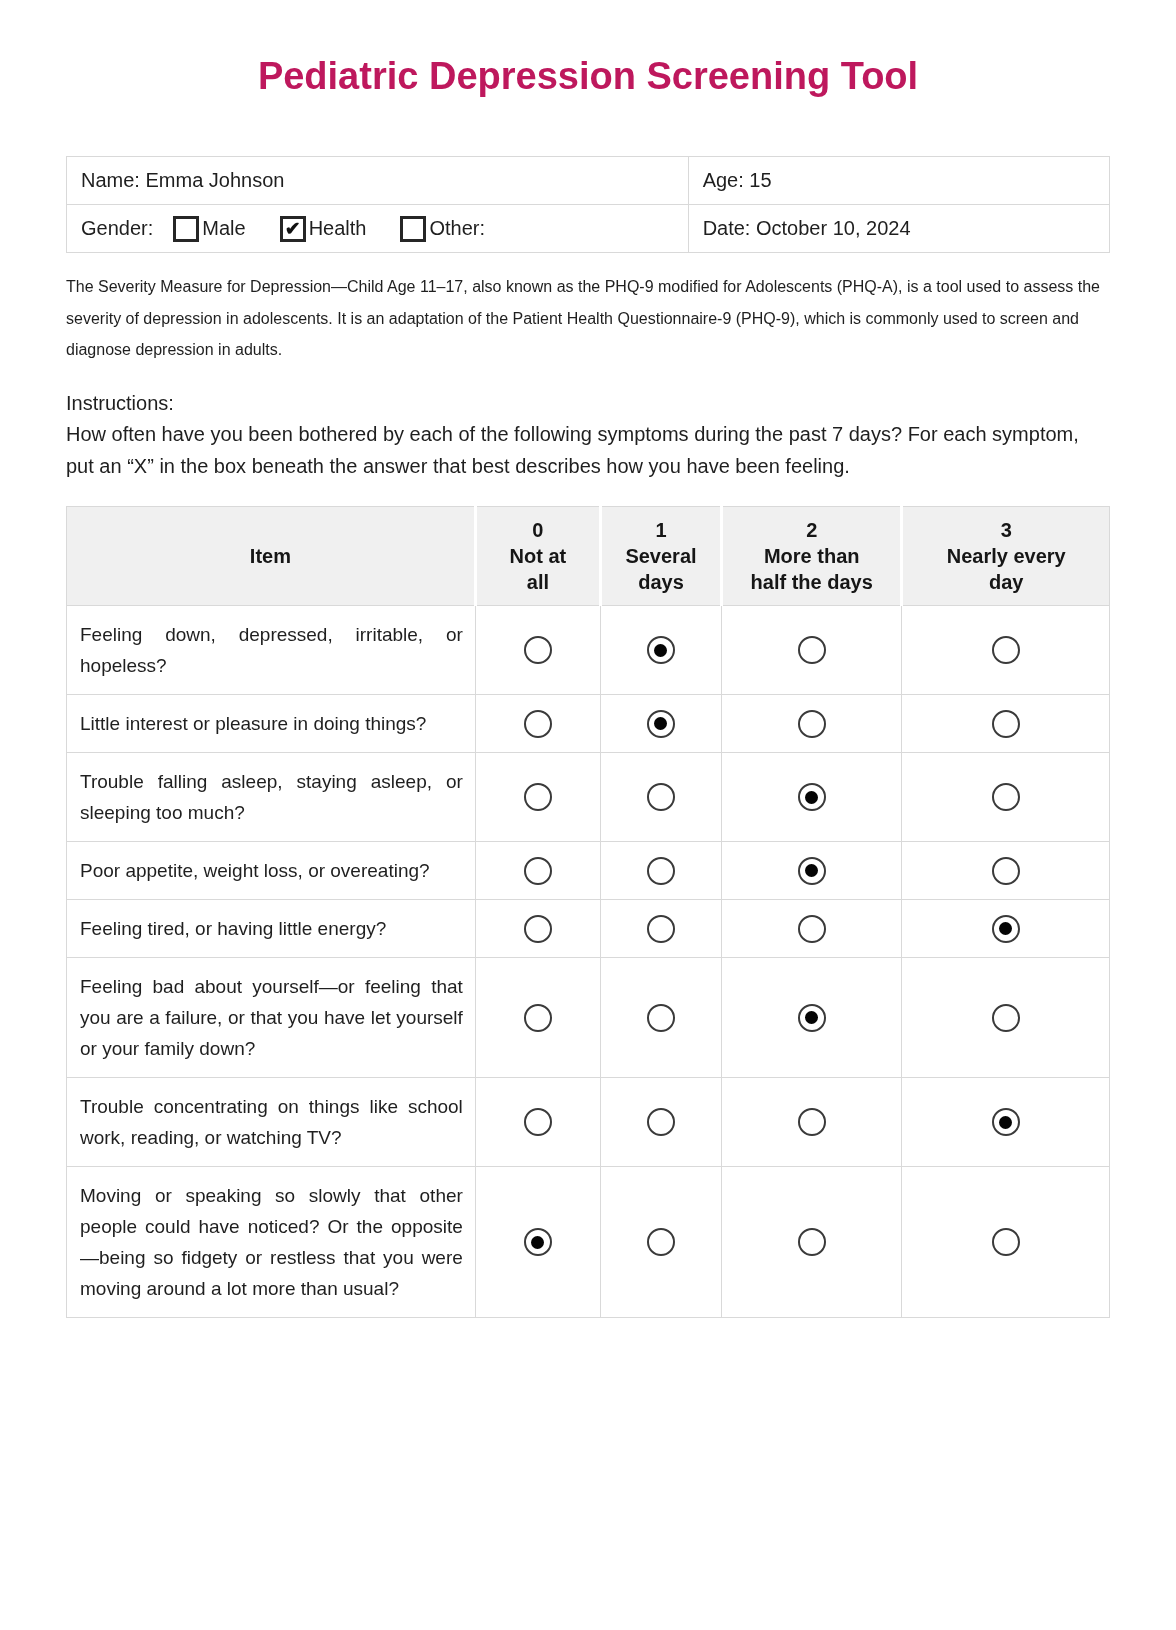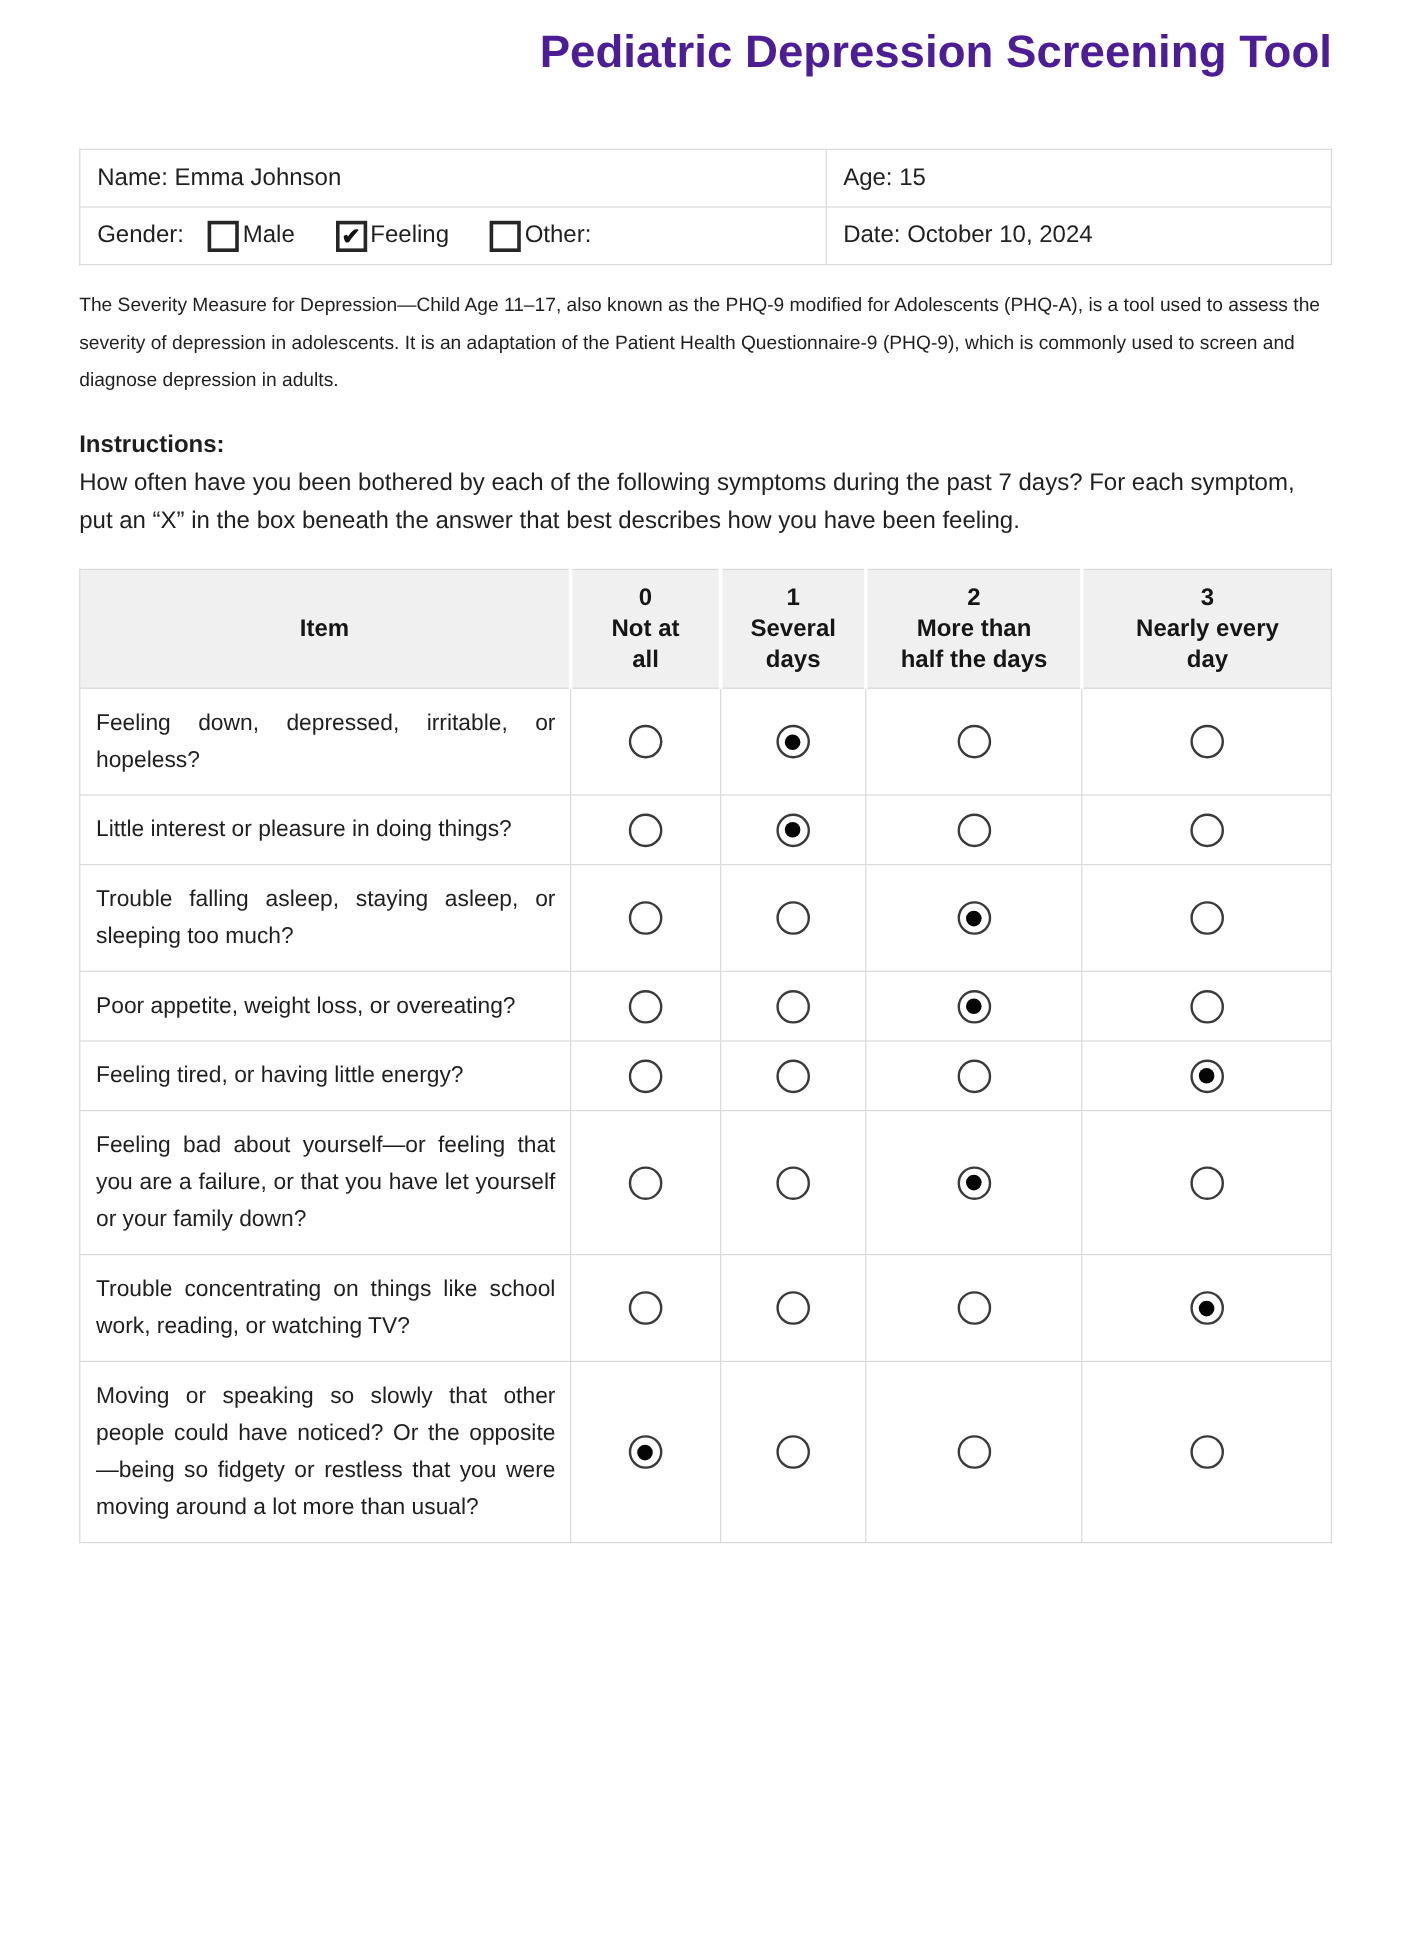--- a/index.html
+++ b/index.html
@@ -5,23 +5,23 @@
   * { box-sizing: border-box; }
   html, body { margin: 0; padding: 0; }
   body {
     width: 1176px; height: 1630px; overflow: hidden;
     background: #ffffff; color: #1f1f1f;
     font-family: "Liberation Sans", sans-serif;
   }
   .page { padding: 0 66px; }
 
   .title {
-    margin: 0; padding-top: 22px;
+    margin: 0; padding-top: 54px;
     font-size: 38px; line-height: 44px; font-weight: bold;
-    text-align: right; color: #4c1d95;
+    text-align: center; color: #be185d;
   }
 
   
   .info-table {
     width: 100%; border-collapse: collapse;
     margin-top: 58px; font-size: 20px;
   }
   .info-table td {
     border: 1px solid #d9d9d9; height: 48px;
     padding: 4px 14px; vertical-align: middle;
@@ -30,21 +30,21 @@
   .gender-group { display: inline-flex; align-items: center; margin-left: 34px; }
   .checkbox {
     width: 26px; height: 26px; border: 3px solid #262626; background: #fff;
     display: inline-flex; align-items: center; justify-content: center;
     font-size: 19px; font-weight: bold; color: #111; flex: 0 0 auto;
   }
   .gender-label { margin-left: 3px; }
 
   
   .description { margin: 18px 0 0; font-size: 16px; line-height: 31.5px; }
-  .instructions-heading { margin: 22px 0 0; font-size: 20px; line-height: 31.5px; font-weight: bold; }
+  .instructions-heading { margin: 22px 0 0; font-size: 20px; line-height: 31.5px; font-weight: normal; }
   .instructions-text { margin: 0; font-size: 20px; line-height: 31.5px; }
 
   
   .screening-table { width: 100%; border-collapse: collapse; margin-top: 24px; }
   .screening-table th {
     background: #f0f0f0; border: 1px solid #d9d9d9;
     font-size: 20px; font-weight: bold; line-height: 26px;
     padding: 10px 4px; text-align: center; vertical-align: middle;
     white-space: pre-line; color: #161616;
   }
@@ -93,21 +93,21 @@
     <tr>
       <td>
         <span class="gender-cell-inner">
           <span>Gender:</span>
           <span class="gender-group" style="margin-left:20px">
             <span class="checkbox"></span>
             <span class="gender-label">Male</span>
           </span>
           <span class="gender-group">
             <span class="checkbox checked">✔</span>
-            <span class="gender-label">Feeling</span>
+            <span class="gender-label">Health</span>
           </span>
           <span class="gender-group">
             <span class="checkbox"></span>
             <span class="gender-label">Other:</span>
           </span>
         </span>
       </td>
       <td>
         <span>Date:</span>
         <span>October 10, 2024</span>

